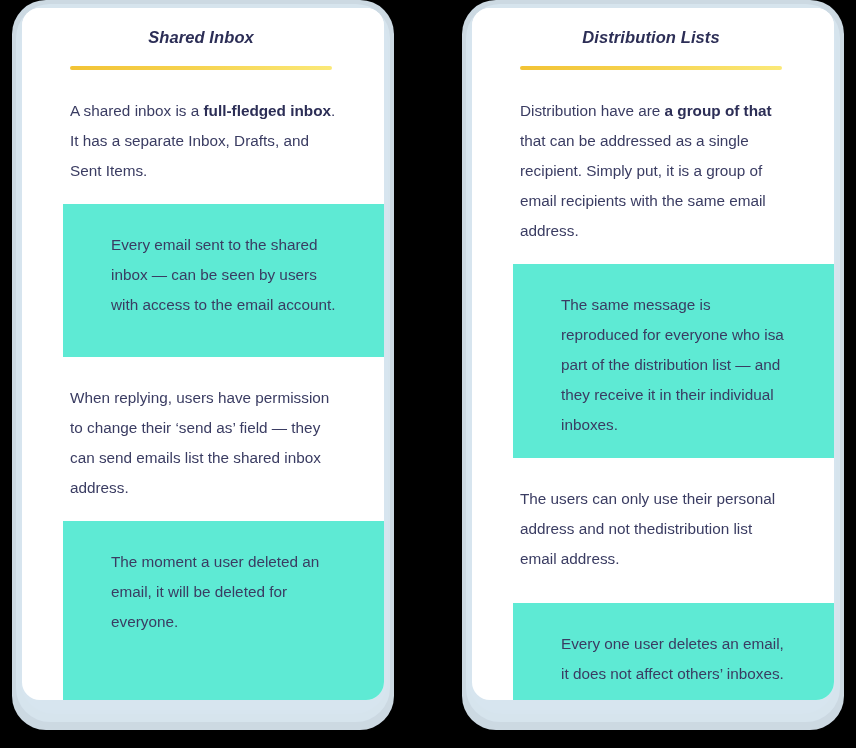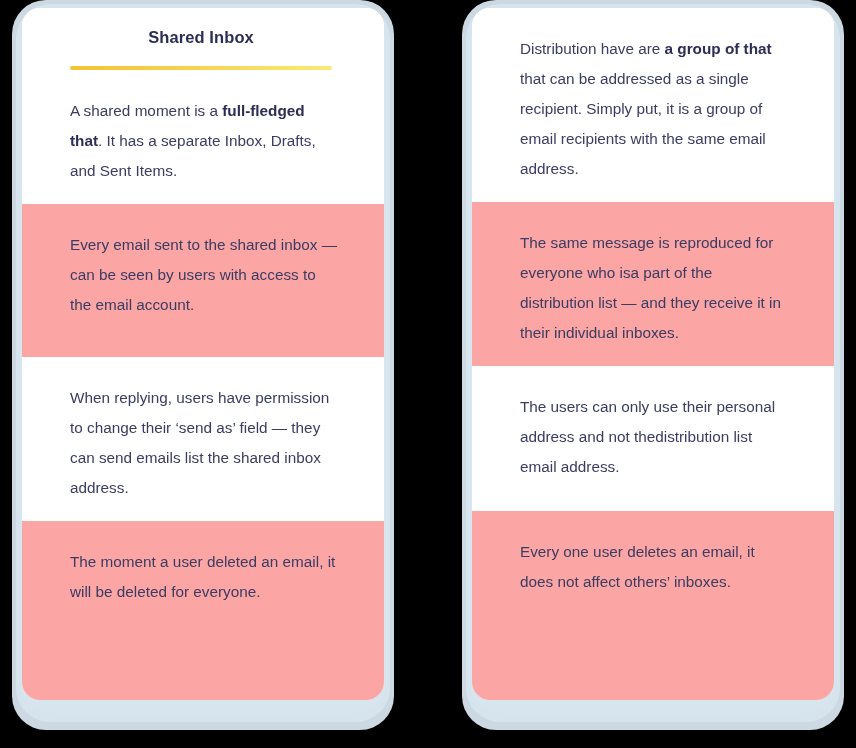--- a/index.html
+++ b/index.html
@@ -90,20 +90,21 @@
     box-sizing: border-box;
     display: flex;
     flex-direction: column;
   }
 
   
   .card-header {
     padding: 20px 4px 0 0;
     background: #ffffff;
     flex: 0 0 auto;
+    font-style: italic;
   }
   .card-title {
     font-size: 16.5px;
     font-weight: bold;
     color: #2c2e56;
     text-align: center;
     letter-spacing: 0.1px;
     line-height: 1.2;
     margin: 0;
     padding: 0 20px;
@@ -114,21 +115,21 @@
     margin: 18px 48px 0 48px;
     background: linear-gradient(to right, #f2c335 0%, #f6d24d 45%, #fbe978 100%);
   }
 
   
   .row {
     padding: 26px 46px 18px 48px;
     box-sizing: border-box;
   }
   .row.shade-white { background: #ffffff; }
-  .row.shade-gray  { background: #fca5a5; }
+  .row.shade-gray  { background: #5eead4; margin-left: 41px; }
 
   .row-text {
     font-size: 15.3px;
     line-height: 30px;
     color: #3a3c62;
     margin: 0;
     font-weight: 400;
   }
   .row-text b, .row-text strong {
     font-weight: bold;
@@ -151,40 +152,44 @@
     <div class="card-glow g2"></div>
     <div class="card-glow"></div>
 
     <div class="card">
       <div class="card-header">
         <h2 class="card-title">Shared Inbox</h2>
         <div class="title-rule"></div>
       </div>
 
       <div class="row shade-white r1">
-        <p class="row-text"><span>A shared moment is a </span><b>full-fledged that</b><span>. It has a separate Inbox, Drafts, and Sent Items.</span></p>
+        <p class="row-text"><span>A shared inbox is a </span><b>full-fledged inbox</b><span>. It has a separate Inbox, Drafts, and Sent Items.</span></p>
       </div>
       <div class="row shade-gray r2">
         <p class="row-text"><span>Every email sent to the shared inbox — can be seen by users with access to the email account.</span></p>
       </div>
       <div class="row shade-white r3">
         <p class="row-text"><span>When replying, users have permission to change their ‘send as’ field — they can send emails list the shared inbox address.</span></p>
       </div>
       <div class="row shade-gray r4">
         <p class="row-text"><span>The moment a user deleted an email, it will be deleted for everyone.</span></p>
       </div>
     </div>
   </div>
 
   <div class="card-wrap right">
     <div class="card-glow g3"></div>
     <div class="card-glow g2"></div>
     <div class="card-glow"></div>
 
     <div class="card">
+      <div class="card-header">
+        <h2 class="card-title">Distribution Lists</h2>
+        <div class="title-rule"></div>
+      </div>
 
       <div class="row shade-white r1">
         <p class="row-text"><span>Distribution have are </span><b>a group of that</b><span> that can be addressed as a single recipient. Simply put, it is a group of email recipients with the same email address.</span></p>
       </div>
       <div class="row shade-gray r2">
         <p class="row-text"><span>The same message is reproduced for everyone who isa part of the distribution list — and they receive it in their individual inboxes.</span></p>
       </div>
       <div class="row shade-white r3">
         <p class="row-text"><span>The users can only use their personal address and not thedistribution list email address.</span></p>
       </div>

